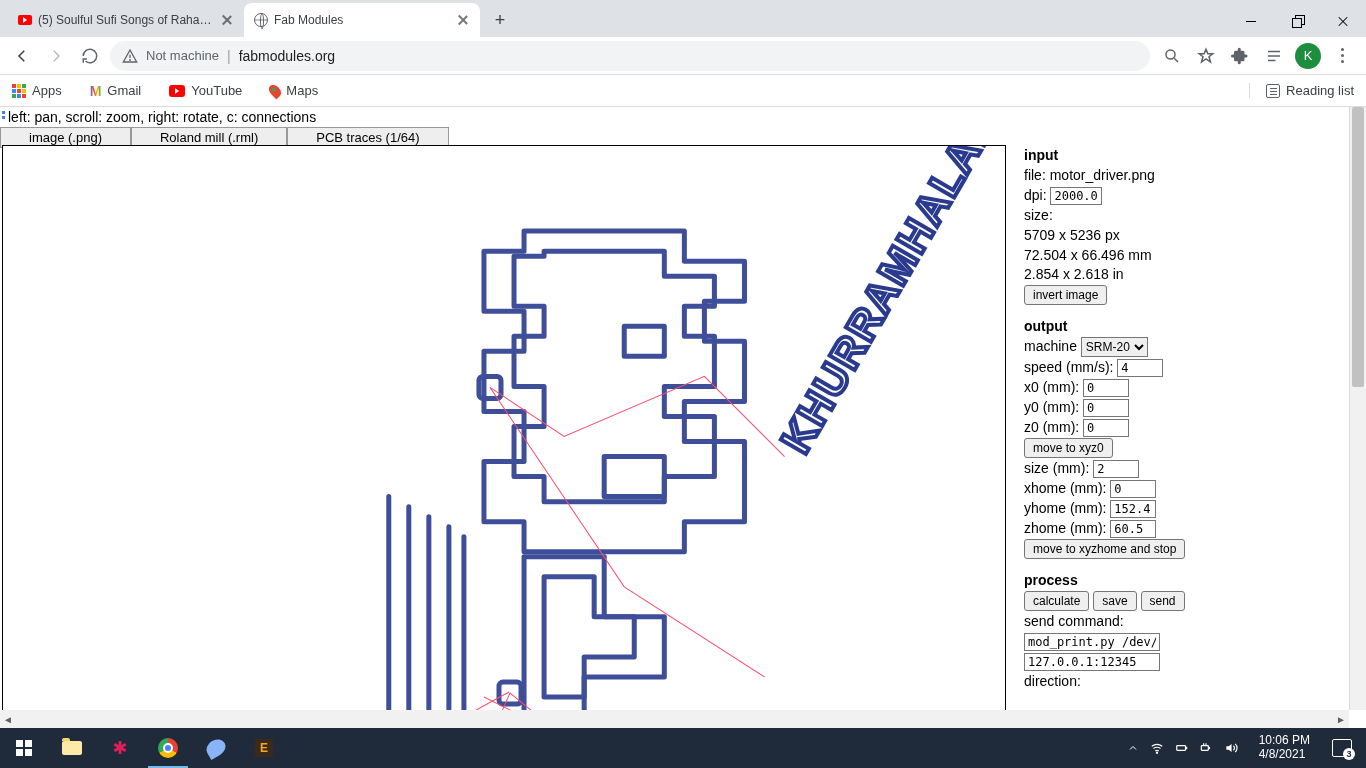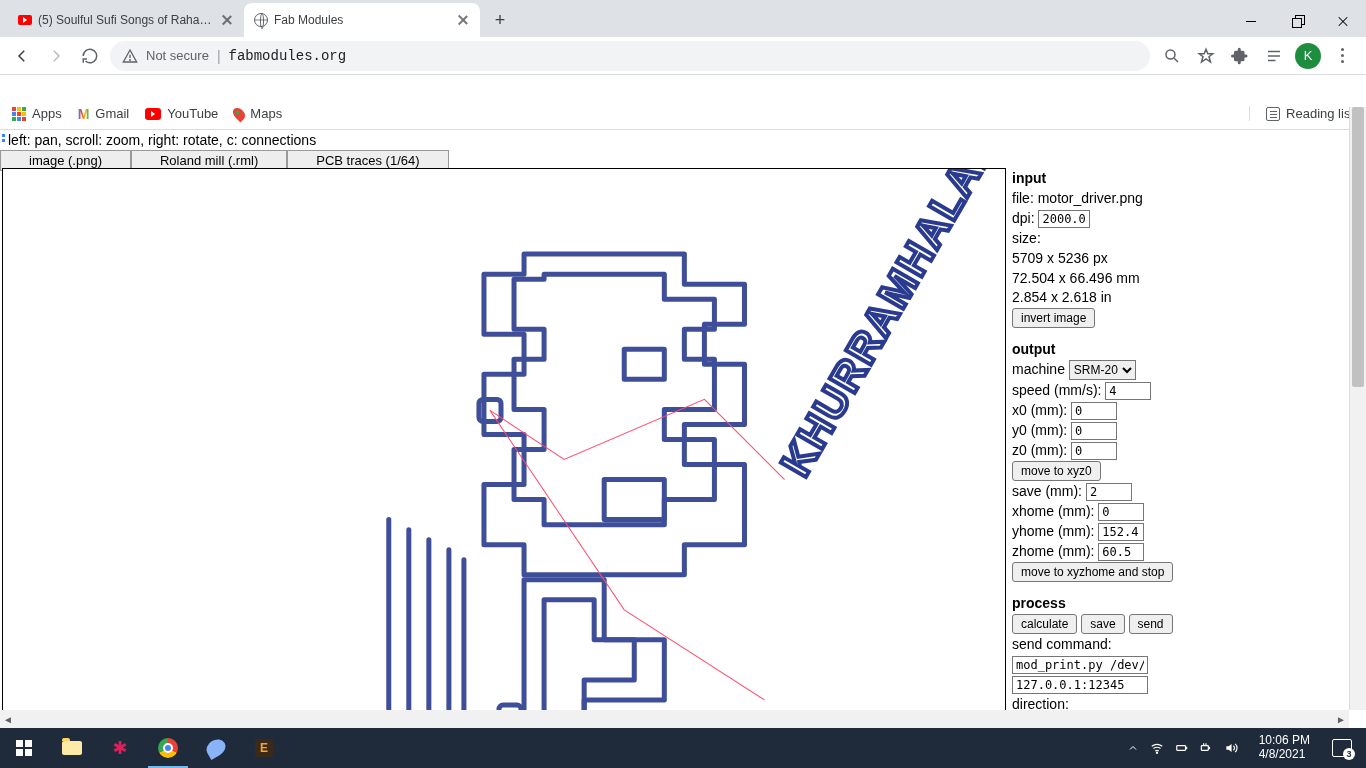--- a/index.html
+++ b/index.html
@@ -32,29 +32,29 @@
 .win-close::before { transform: rotate(45deg); }
 .win-close::after { transform: rotate(-45deg); }
 
 
 .addrbar { height: 38px; background: #fff; border-bottom: 1px solid #dadce0; display: flex; align-items: center; padding: 0 8px; gap: 6px; }
 .nav-icon { width: 28px; height: 28px; display:flex; align-items:center; justify-content:center; color:#5f6368; border-radius:50%; }
 .nav-icon.disabled { opacity: .35; }
 .omnibox { flex: 1; height: 30px; background: #f1f3f4; border-radius: 15px; display:flex; align-items:center; padding: 0 12px; gap: 8px; font-size: 14px; color:#5f6368; }
 .omnibox .warn { font-size: 13px; }
 .omnibox .sep { color:#9aa0a6; }
-.omnibox .url { color:#202124;font-family:Liberation Mono, monospace; }
+.omnibox .url { color:#202124; }
 .rt-icons { display:flex; align-items:center; gap:2px; }
 .rt-icon { width:32px; height:32px; display:flex; align-items:center; justify-content:center; color:#5f6368; }
 .avatar { width:26px; height:26px; border-radius:50%; background:#1e8e3e; color:#fff; display:flex; align-items:center; justify-content:center; font-size:13px; font-weight:500; }
 .vdots { display:flex; flex-direction:column; gap:3px; }
 .vdots span { width:3px; height:3px; background:#5f6368; border-radius:50%; }
 
 
-.bookbar { height: 32px; border-bottom: 1px solid #dadce0; display:flex; align-items:center; padding:0 12px; gap:16px; font-size:13px; color:#3c4043;margin-top:23px; }
+.bookbar { height: 32px; border-bottom: 1px solid #dadce0; display:flex; align-items:center; padding:0 12px; gap:28px; font-size:13px; color:#3c4043; }
 .bk { display:flex; align-items:center; gap:6px; }
 .apps-icon { width:14px; height:14px; display:grid; grid-template-columns:repeat(3,4px); grid-template-rows:repeat(3,4px); gap:1px; }
 .apps-icon span:nth-child(1){background:#ea4335;} .apps-icon span:nth-child(2){background:#fbbc04;} .apps-icon span:nth-child(3){background:#34a853;}
 .apps-icon span:nth-child(4){background:#4285f4;} .apps-icon span:nth-child(5){background:#ea4335;} .apps-icon span:nth-child(6){background:#fbbc04;}
 .apps-icon span:nth-child(7){background:#34a853;} .apps-icon span:nth-child(8){background:#4285f4;} .apps-icon span:nth-child(9){background:#ea4335;}
 .gmail-icon { font-weight:bold; font-size:14px; background:linear-gradient(90deg,#4285f4,#ea4335,#fbbc04,#34a853); -webkit-background-clip:text; color:transparent; }
 .yt-icon { width:16px; height:12px; background:#ff0000; border-radius:3px; position:relative; }
 .yt-icon::after { content:""; position:absolute; left:6px; top:3px; border-left:4px solid #fff; border-top:3px solid transparent; border-bottom:3px solid transparent; }
 .maps-icon { width:10px; height:14px; background:#ea4335; border-radius:50% 50% 50% 0; transform:rotate(-45deg); position:relative; }
 .maps-icon::after { content:""; width:4px; height:4px; background:#34a853; border-radius:50%; position:absolute; left:3px; top:3px; }
@@ -67,21 +67,21 @@
 .hint { padding: 2px 0 2px 8px; color:#000; position:relative; }
 .hint::before { content:""; position:absolute; left:2px; top:4px; width:3px; height:3px; background:#3b82f6; box-shadow:0 5px 0 #3b82f6; }
 .crumbs { display:flex; }
 .crumb { padding: 2px 28px; background:#eee; border:1px solid #999; font-size:13px; color:#000; }
 .workspace { position:absolute; top:38px; left:2px; width:1004px; bottom:0; border:1px solid #000; background:#fff; overflow:hidden; }
 .workspace svg { width:100%; height:100%; }
 
 
 .panel { position:absolute; top:38px; left:1012px; right:20px; bottom:0; font-family:"Times New Roman",serif; font-size:14px; color:#000; line-height:1.35; overflow:hidden; }
 .panel b { font-weight:bold; }
-.panel .row { margin: 1px 0; }
+.panel .row { margin: 1px 12px; }
 .panel input[type=text] { font-family:monospace; font-size:12px; padding:1px 3px; border:1px solid #767676; background:#fff; height:18px; }
 .panel select { font-family:Arial; font-size:12px; border:1px solid #767676; background:#efefef; height:20px; }
 .panel button { font-family:Arial; font-size:12px; padding:1px 8px; border:1px solid #767676; background:#efefef; border-radius:3px; height:20px; }
 .panel .gap { height:10px; }
 .w40 { width:46px; } .w50 { width:52px; } .w130 { width:136px; }
 
 
 .vscroll { position:absolute; right:0; top:107px; bottom:58px; width:17px; background:#f1f1f1; border-left:1px solid #dadce0; }
 .vscroll .thumb { position:absolute; top:0; left:2px; right:2px; height:280px; background:#c1c1c1; border-radius:2px; }
 .hscroll { position:absolute; left:0; right:17px; bottom:40px; height:18px; background:#f1f1f1; display:flex; align-items:center; justify-content:space-between; padding:0 3px; }
@@ -149,21 +149,21 @@
         <path d="M3 12a9 9 0 1 1 3 6.7"></path>
         <path d="M3 21v-5h5"></path>
       </svg>
   </div>
   <div class="omnibox">
     <svg width="16" height="16" viewBox="0 0 24 24" fill="none" stroke="#5f6368" stroke-width="2">
         <path d="M12 3l10 18H2z"></path>
         <path d="M12 10v5"></path>
         <circle cx="12" cy="18" r="0.5" fill="#5f6368"></circle>
       </svg>
-    <span class="warn">Not secure</span>
+    <span class="warn">Not machine</span>
     <span class="sep">|</span>
     <span class="url">fabmodules.org</span>
   </div>
   <div class="rt-icons">
     <div class="rt-icon">
         <svg width="18" height="18" viewBox="0 0 24 24" fill="none" stroke="#5f6368" stroke-width="2">
           <circle cx="10" cy="10" r="6"></circle>
           <path d="M20 20l-5-5"></path>
         </svg>
       </div>
@@ -290,21 +290,21 @@
     <div class="row"><button>invert image</button></div>
 
     <div class="gap"></div>
     <div class="row"><b>output</b></div>
     <div class="row"><span>machine</span> <select><option>SRM-20</option></select></div>
     <div class="row"><span>speed (mm/s):</span> <input type="text" class="w40" value="4" style=""></div>
     <div class="row"><span>x0 (mm):</span> <input type="text" class="w40" value="0" style=""></div>
     <div class="row"><span>y0 (mm):</span> <input type="text" class="w40" value="0" style=""></div>
     <div class="row"><span>z0 (mm):</span> <input type="text" class="w40" value="0" style=""></div>
     <div class="row"><button>move to xyz0</button></div>
-    <div class="row"><span>save (mm):</span> <input type="text" class="w40" value="2" style=""></div>
+    <div class="row"><span>size (mm):</span> <input type="text" class="w40" value="2" style=""></div>
     <div class="row"><span>xhome (mm):</span> <input type="text" class="w40" value="0" style=""></div>
     <div class="row"><span>yhome (mm):</span> <input type="text" class="w40" value="152.4" style=""></div>
     <div class="row"><span>zhome (mm):</span> <input type="text" class="w40" value="60.5" style=""></div>
     <div class="row"><button>move to xyzhome and stop</button></div>
 
     <div class="gap"></div>
     <div class="row"><b>process</b></div>
     <div class="row">
       <button>calculate</button>
       <button>save</button>

